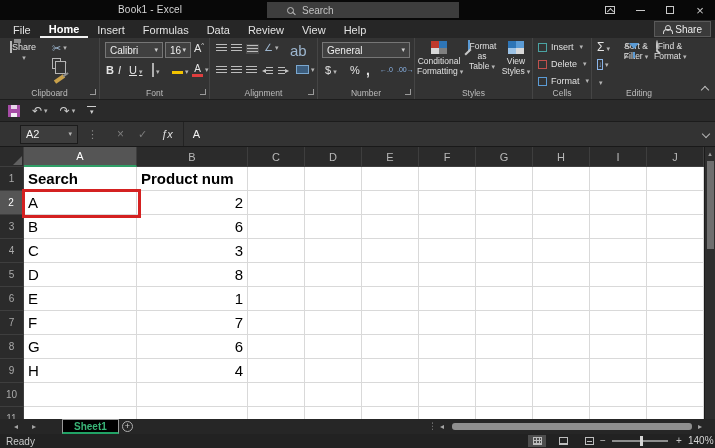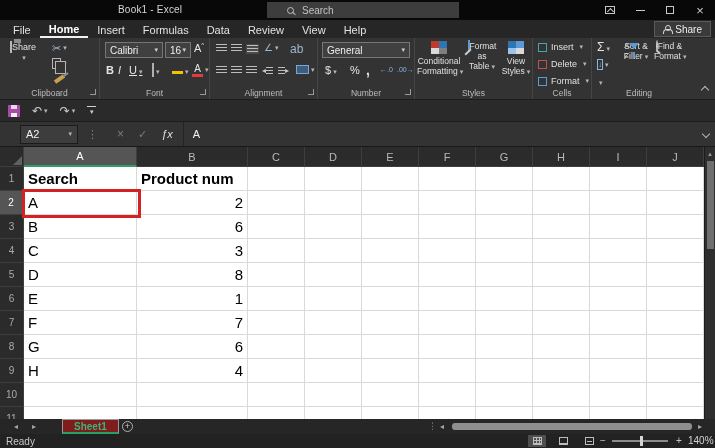--- a/index.html
+++ b/index.html
@@ -119,21 +119,21 @@
   .cell.num{justify-content:flex-end}
   .grow.hdr .cell{font-weight:bold}
   .redbox{position:absolute;left:22px;top:42px;width:119px;height:29px;border:3px solid #d42121;z-index:6}
   .vscroll{position:absolute;right:0;top:0;width:11px;height:272px;background:#2e2e2e;border-left:1px solid #1b1b1b}
   .vscroll .arr{display:block;text-align:center;font-size:7px;color:#9a9a9a;line-height:13px}
   .vthumb{position:absolute;left:2px;top:14px;width:7px;height:88px;background:#6f6f6f}
 
   
   .sheetbar{height:15px;background:#262626;position:relative;color:#9e9e9e}
   .snav{position:absolute;top:3px;font-size:8px;color:#a5a5a5}
-  .sheettab{position:absolute;left:62px;top:0;height:15px;display:flex;align-items:center;padding:0 11px;background:#7f1d1d;border:1px solid #9a9a9a;border-bottom:2px solid #21a366;color:#3ab577;font-size:10px;font-weight:bold}
+  .sheettab{position:absolute;left:62px;top:0;height:15px;display:flex;align-items:center;padding:0 11px;background:#000000;border:1px solid #9a9a9a;border-bottom:2px solid #21a366;color:#3ab577;font-size:10px;font-weight:bold}
   .addsheet{position:absolute;left:122px;top:2px;width:11px;height:11px;border:1px solid #b0b0b0;border-radius:50%;color:#c8c8c8;font-size:9px;line-height:9px;text-align:center}
   .hdots{position:absolute;left:428px;top:2px;font-size:9px;color:#8a8a8a}
   .hthumb{position:absolute;left:452px;top:4px;width:240px;height:7px;background:#8f8f8f;border-radius:3px}
 
   
   .statusbar{height:14px;background:#222;display:flex;align-items:center;position:relative;font-size:10px;color:#c8c8c8}
   .ready{margin-left:6px}
   .vicon{position:absolute;top:1px;width:18px;height:12px;display:flex;align-items:center;justify-content:center}
   .vicon.active{background:#4e4e4e}
   .gridic{width:9px;height:8px;border:1px solid #bdbdbd;background:
@@ -235,21 +235,21 @@
       </span>
     <span class="mini" style="position:absolute;left:21px;top:6px">
         <span class="lns"></span>
       </span>
     <span class="mini" style="position:absolute;left:36px;top:6px;background:#4a4a4a;padding:1px">
         <span class="lns"></span>
       </span>
     <span class="mini drop" style="position:absolute;left:54px;top:4px;font-size:10px;color:#9db6cf">
         <span>∠</span>
       </span>
-    <span class="mini" style="position:absolute;left:80px;top:4px;font-size:12px;color:#9db6cf">
+    <span class="mini" style="position:absolute;left:80px;top:4px;font-size:15px;color:#9db6cf">
         <span>ab</span>
       </span>
     <span class="mini" style="position:absolute;left:6px;top:28px">
         <span class="lns"></span>
       </span>
     <span class="mini" style="position:absolute;left:21px;top:28px">
         <span class="lns"></span>
       </span>
     <span class="mini" style="position:absolute;left:36px;top:28px">
         <span class="lns"></span>

